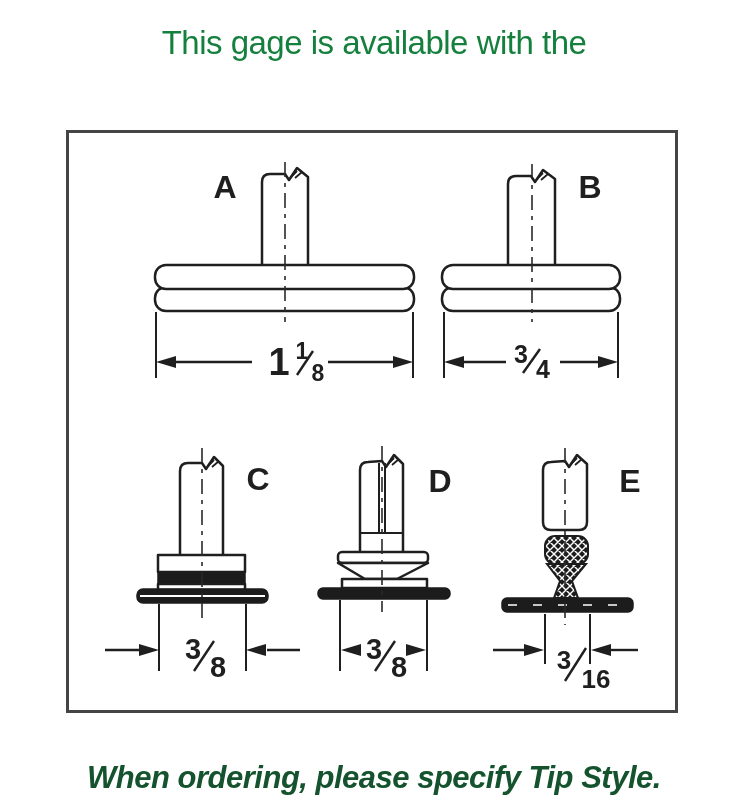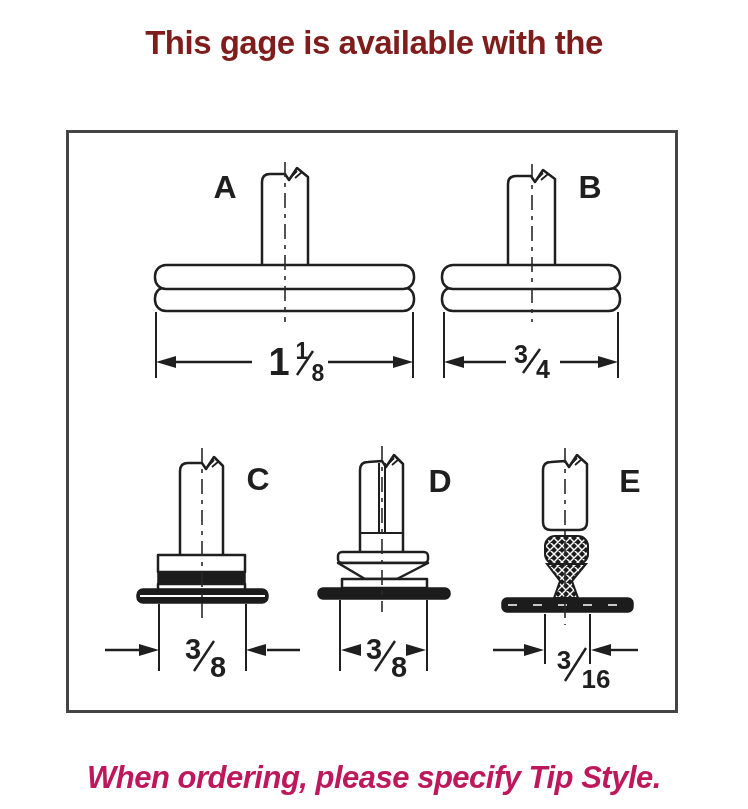--- a/index.html
+++ b/index.html
@@ -2,25 +2,25 @@
 <html><head>
 <meta charset="utf-8">
 <style>
   html,body{margin:0;padding:0;}
   body{
     width:748px;height:809px;position:relative;background:#ffffff;
     font-family:"Liberation Sans", sans-serif;color:#1a1a1a;overflow:hidden;
   }
   .title{
     position:absolute;top:20px;left:0;width:748px;text-align:center;
-    font-size:33px;font-weight:700;line-height:46px;letter-spacing:-0.5px;color:#7f1d1d;
+    font-size:33px;font-weight:400;line-height:46px;letter-spacing:-0.5px;color:#15803d;
   }
   .caption{
     position:absolute;top:760px;left:0;width:748px;text-align:center;
-    font-size:31px;font-style:italic;font-weight:600;letter-spacing:-0.5px;color:#be185d;
+    font-size:31px;font-style:italic;font-weight:600;letter-spacing:-0.5px;color:#14532d;
   }
   .diagram{position:absolute;left:66px;top:130px;width:612px;height:583px;}
   svg text{font-family:"Liberation Sans", sans-serif;fill:#1f1f1f;}
   .tipletter{font-size:32px;font-weight:600;}
   .ink{stroke:#1f1f1f;fill:none;stroke-width:2.5;stroke-linecap:round;stroke-linejoin:round;}
   .whitefill{fill:#ffffff;}
   .solid{fill:#1c1c1c;stroke:#1c1c1c;stroke-width:1.5;}
   .centerline{stroke:#2a2a2a;stroke-width:1.6;stroke-dasharray:15 6 4 6;fill:none;}
   .dimline{stroke:#1f1f1f;stroke-width:2.4;fill:none;}
   .extline{stroke:#1f1f1f;stroke-width:2;fill:none;}

